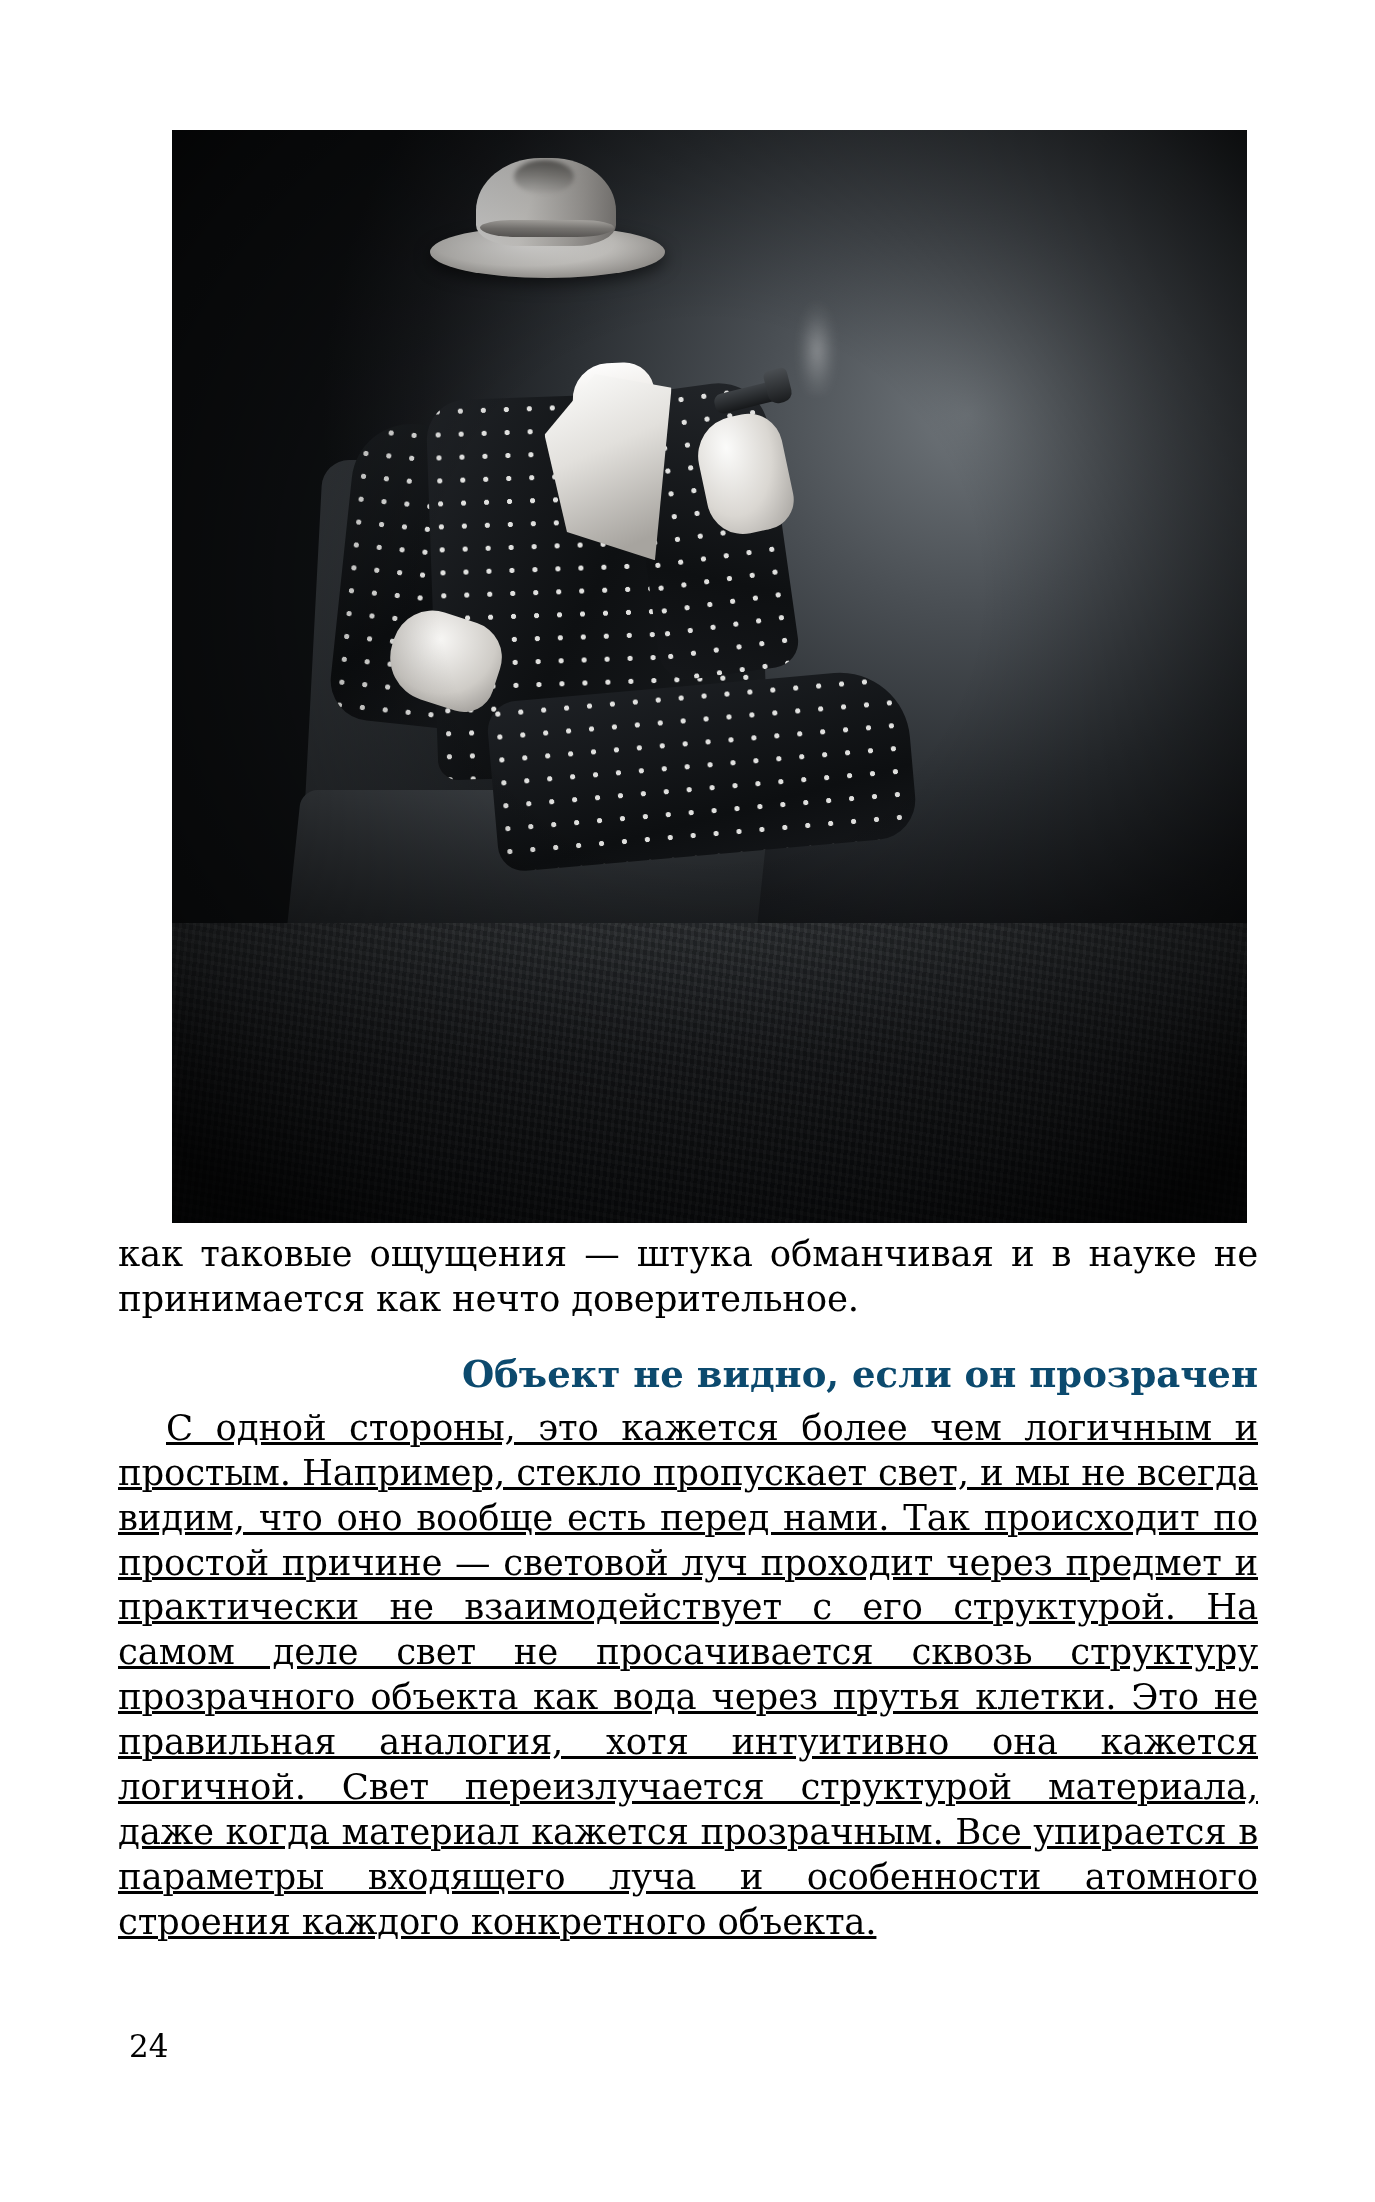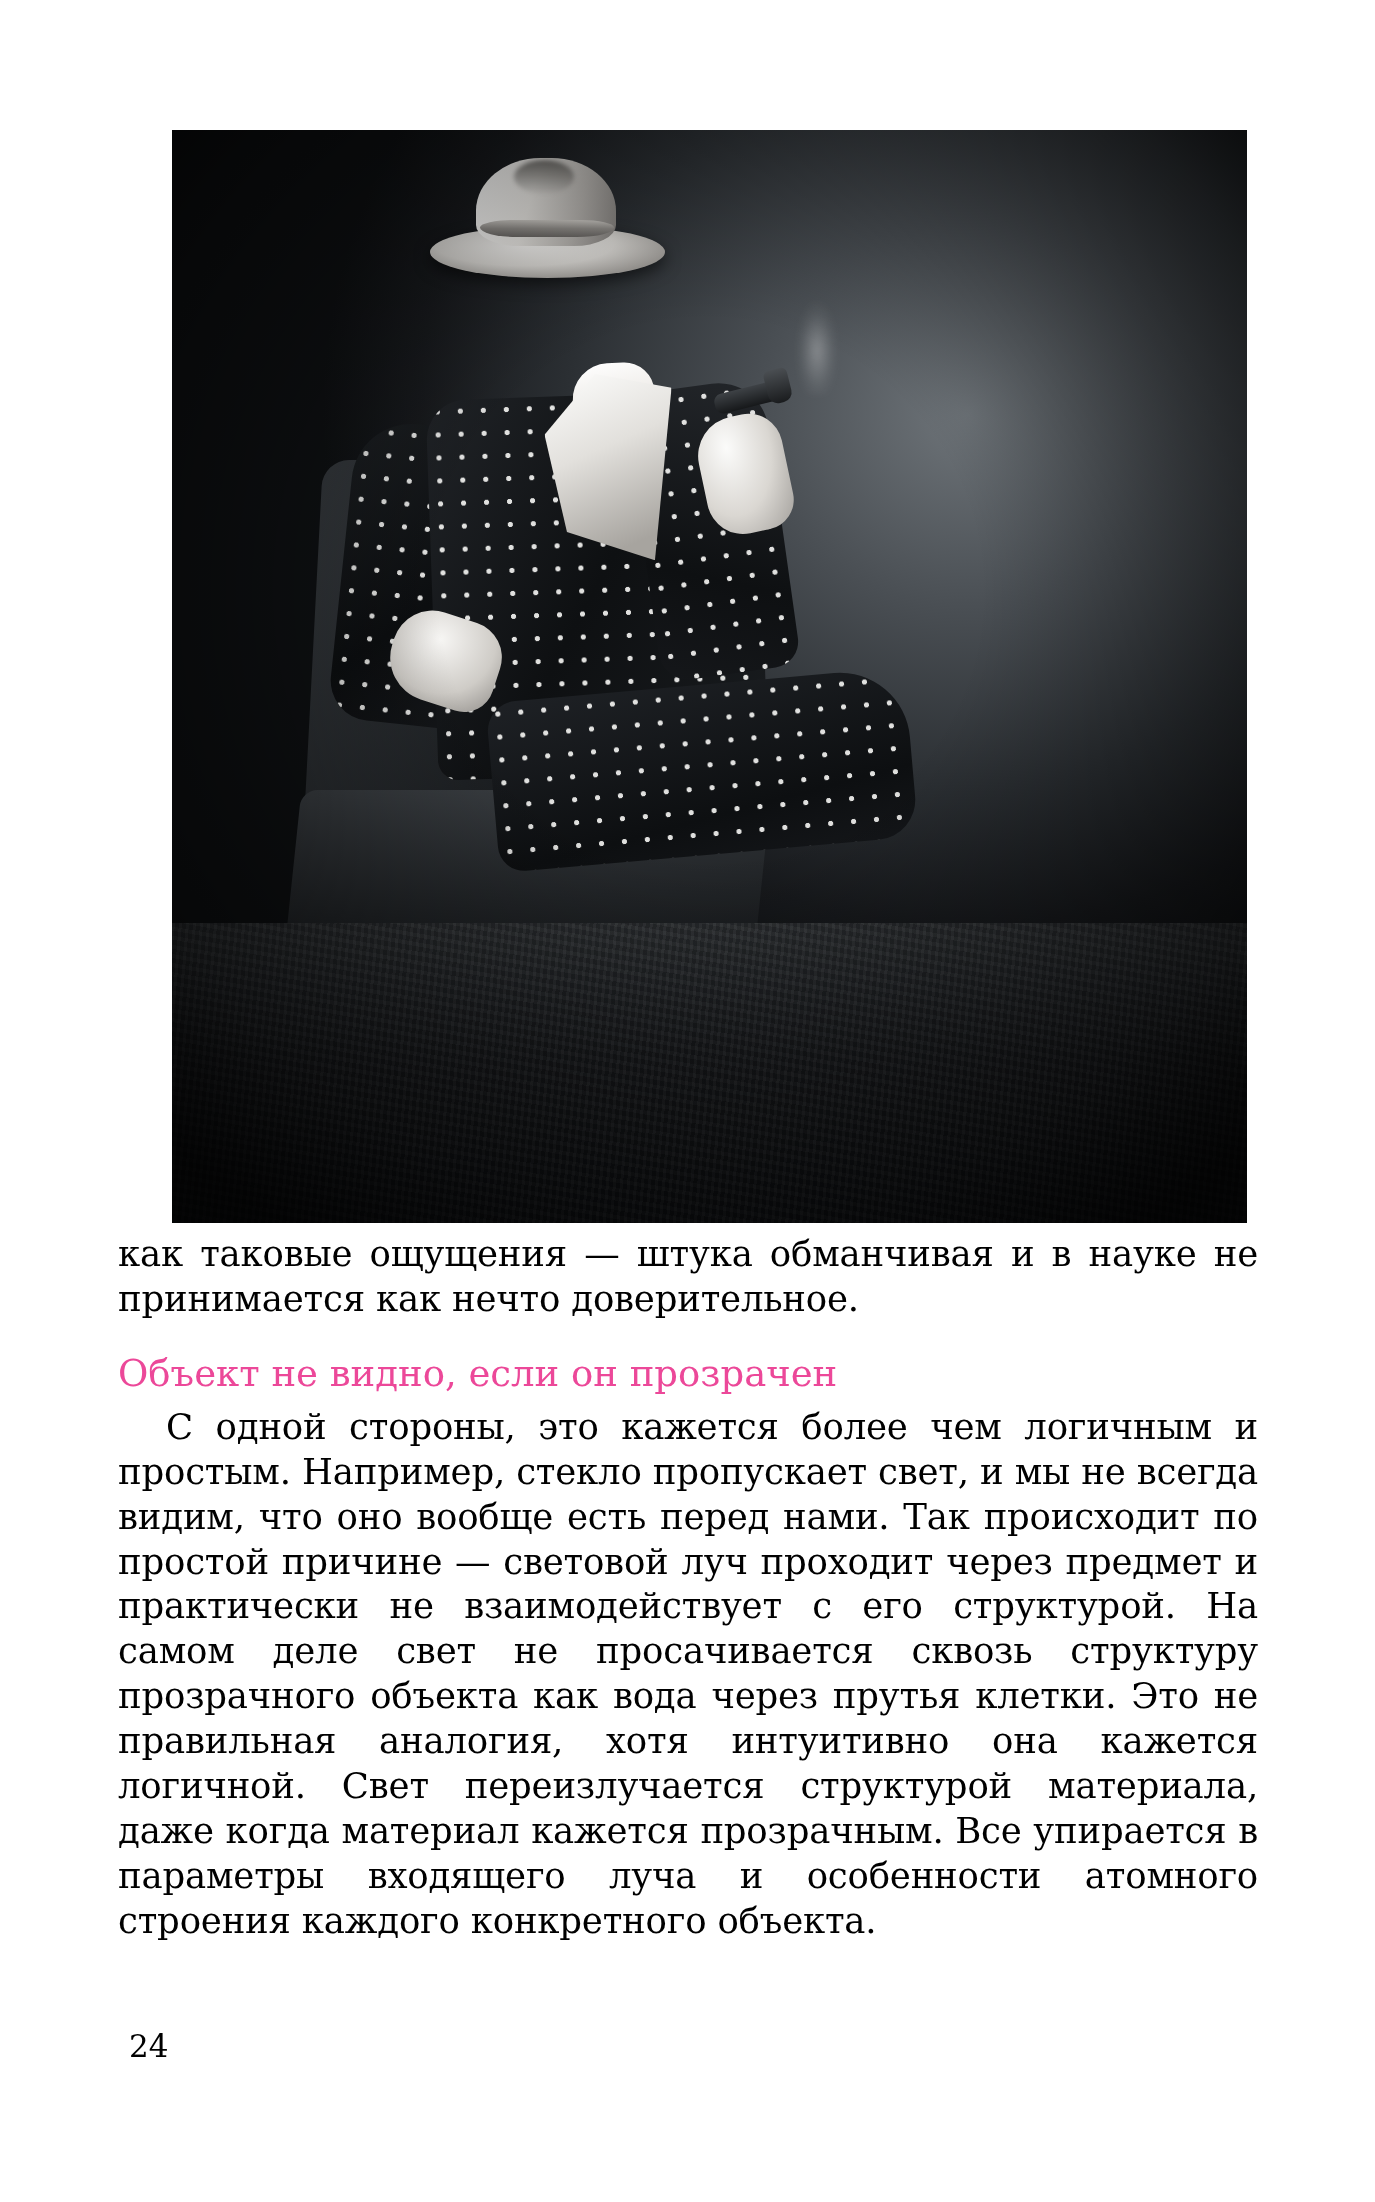--- a/index.html
+++ b/index.html
@@ -252,28 +252,29 @@
     text-align: justify;
     text-justify: inter-word;
     font-family: "DejaVu Serif", serif;
     letter-spacing: -0.2px;
   }
   p.lead {
     text-indent: 0;
   }
   p.indent {
     text-indent: 48px;
+    text-decoration: underline;
   }
   h2.subhead {
     margin: 30px 0 10px 0;
-    text-align: left;
+    text-align: right;
     font-size: 37px;
     font-family: "DejaVu Serif", serif;
-    font-weight: normal;
-    color: #ec4899;
+    font-weight: bold;
+    color: #0c4a6e;
     letter-spacing: 0px;
   }
   .pagenum {
     position: absolute;
     left: 129px;
     top: 2028px;
     font-family: "DejaVu Serif", serif;
     font-size: 31px;
     color: #000;
   }

